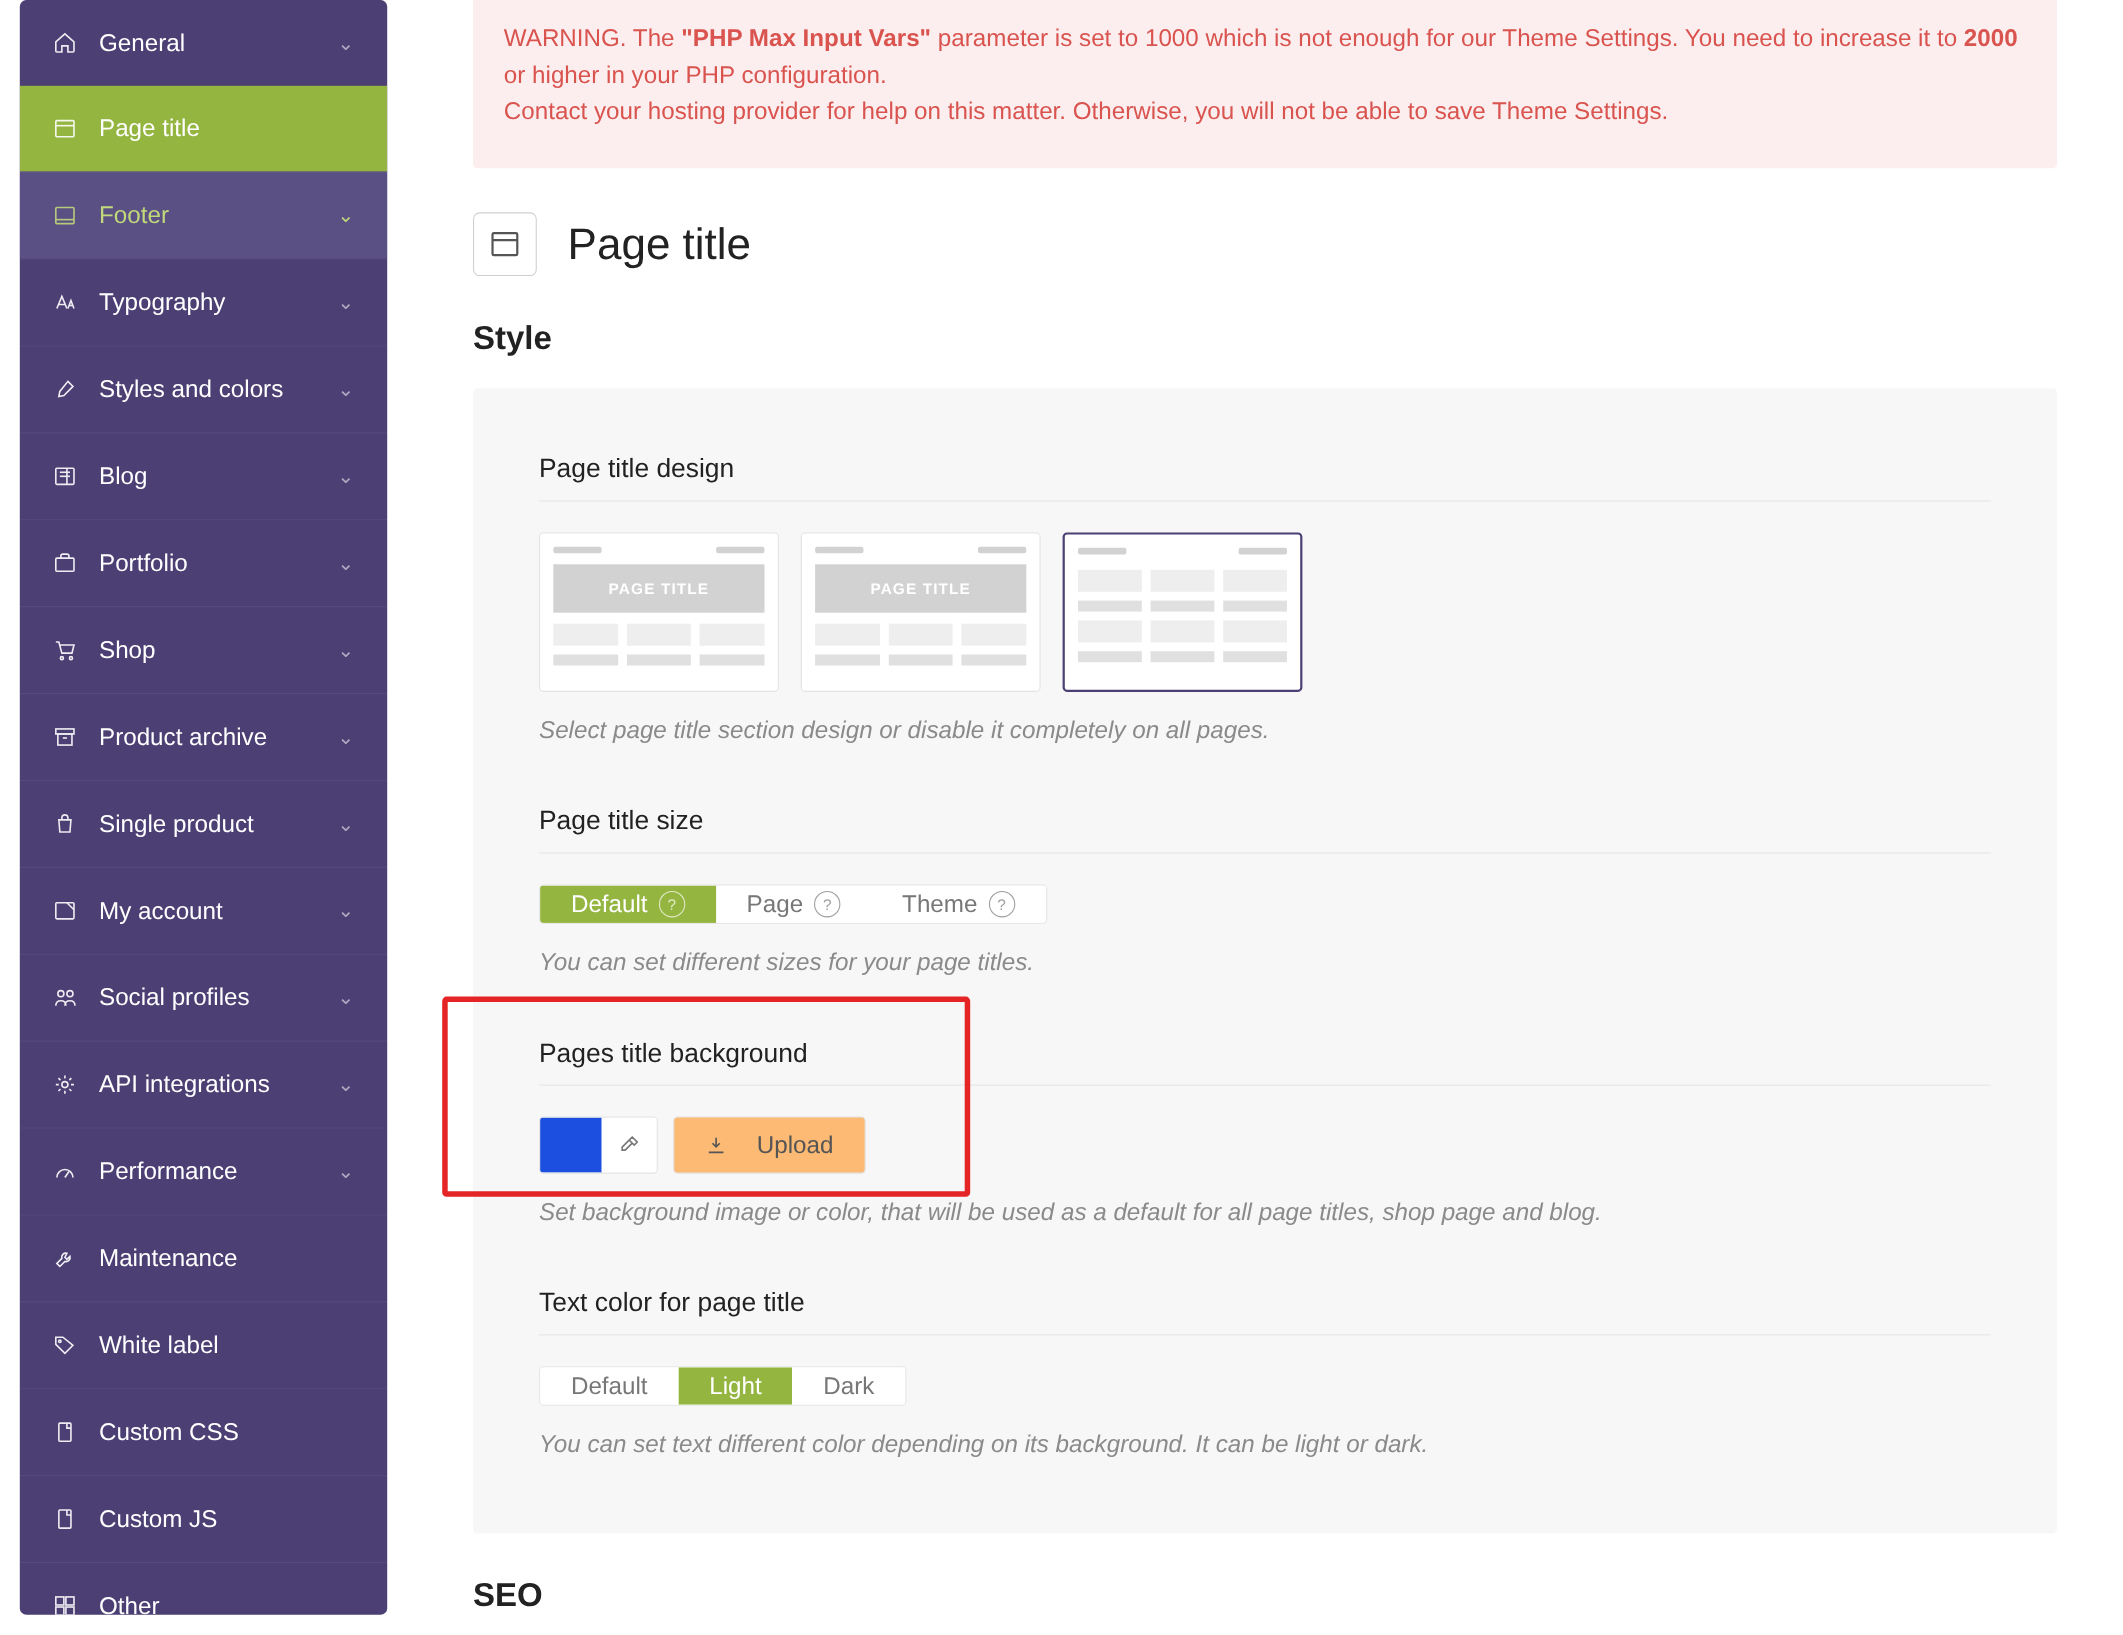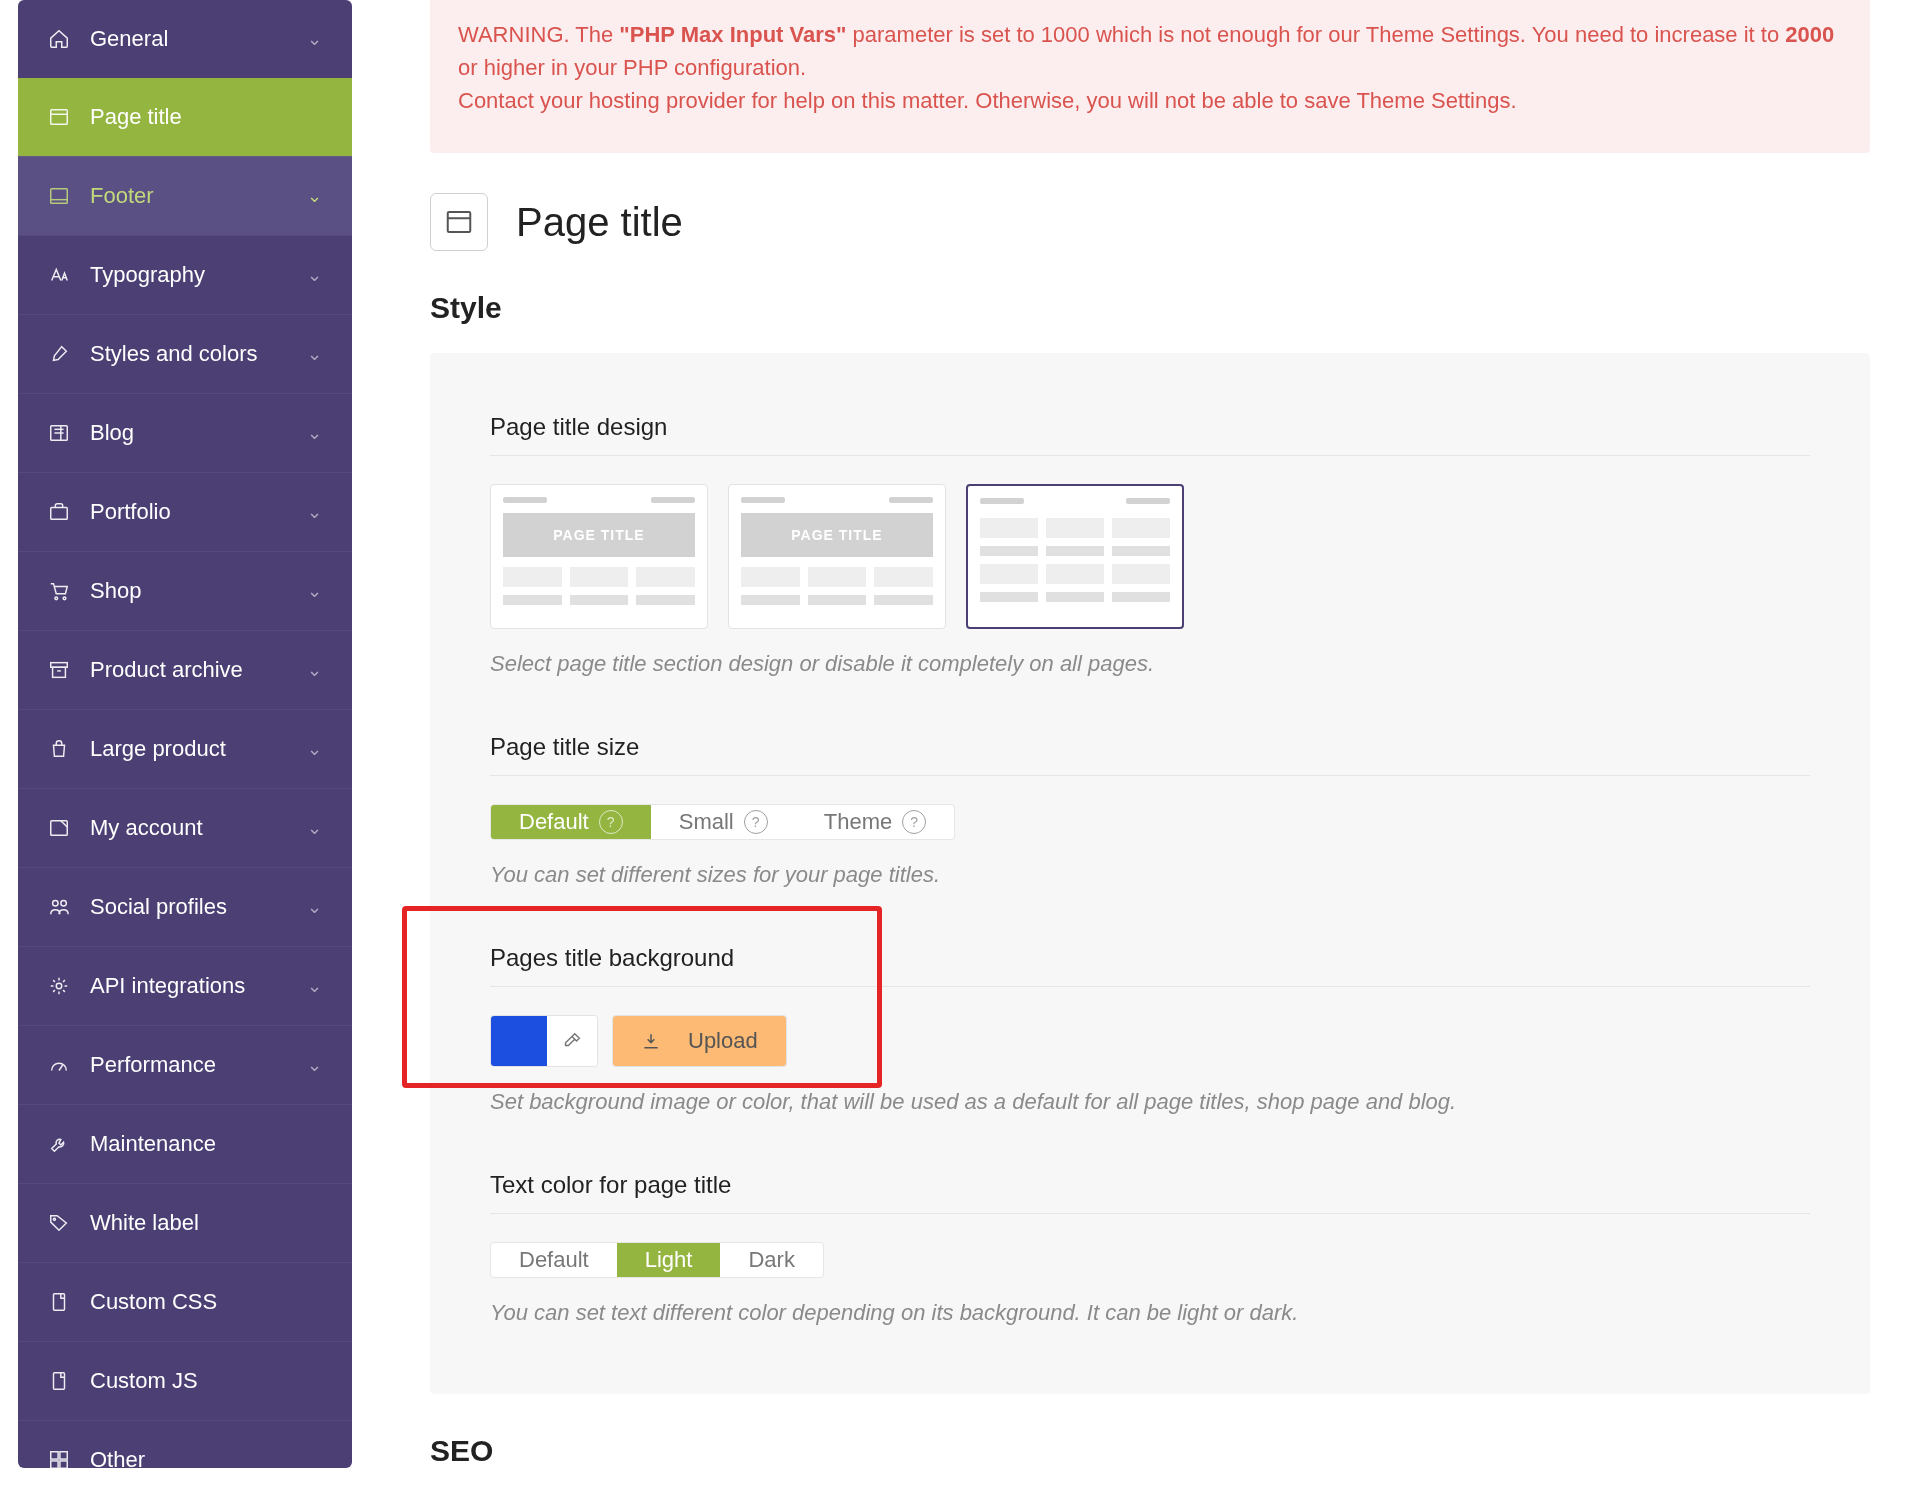--- a/index.html
+++ b/index.html
@@ -309,21 +309,21 @@
           <span class="caret">⌄</span>
       </div>
 
       <div class="nav-item has-caret">
         <span class="nav-icon">
           <svg width="22" height="22" viewBox="0 0 24 24" fill="none" stroke="currentColor" stroke-width="1.6">
               <path d="M6 8h12l-1 12H7z"></path>
               <path d="M9 8V6a3 3 0 0 1 6 0v2"></path>
             </svg>
         </span>
-        <span>Large product</span>
+        <span>Single product</span>
         <span class="spacer"></span>
           <span class="caret">⌄</span>
       </div>
 
       <div class="nav-item has-caret">
         <span class="nav-icon">
           <svg width="22" height="22" viewBox="0 0 24 24" fill="none" stroke="currentColor" stroke-width="1.6">
               <rect x="3" y="4" width="18" height="16" rx="1"></rect>
               <path d="M14 4l7 7"></path>
             </svg>
@@ -512,21 +512,21 @@
       </div>
 
       <div class="field">
         <div class="field-label">Page title size</div>
         <div class="btn-group">
           <div class="opt active">
               <span>Default</span>
               <span class="help">?</span>
             </div>
           <div class="opt">
-              <span>Small</span>
+              <span>Page</span>
               <span class="help">?</span>
             </div>
           <div class="opt">
               <span>Theme</span>
               <span class="help">?</span>
             </div>
         </div>
         <div class="field-desc">You can set different sizes for your page titles.</div>
       </div>
 

